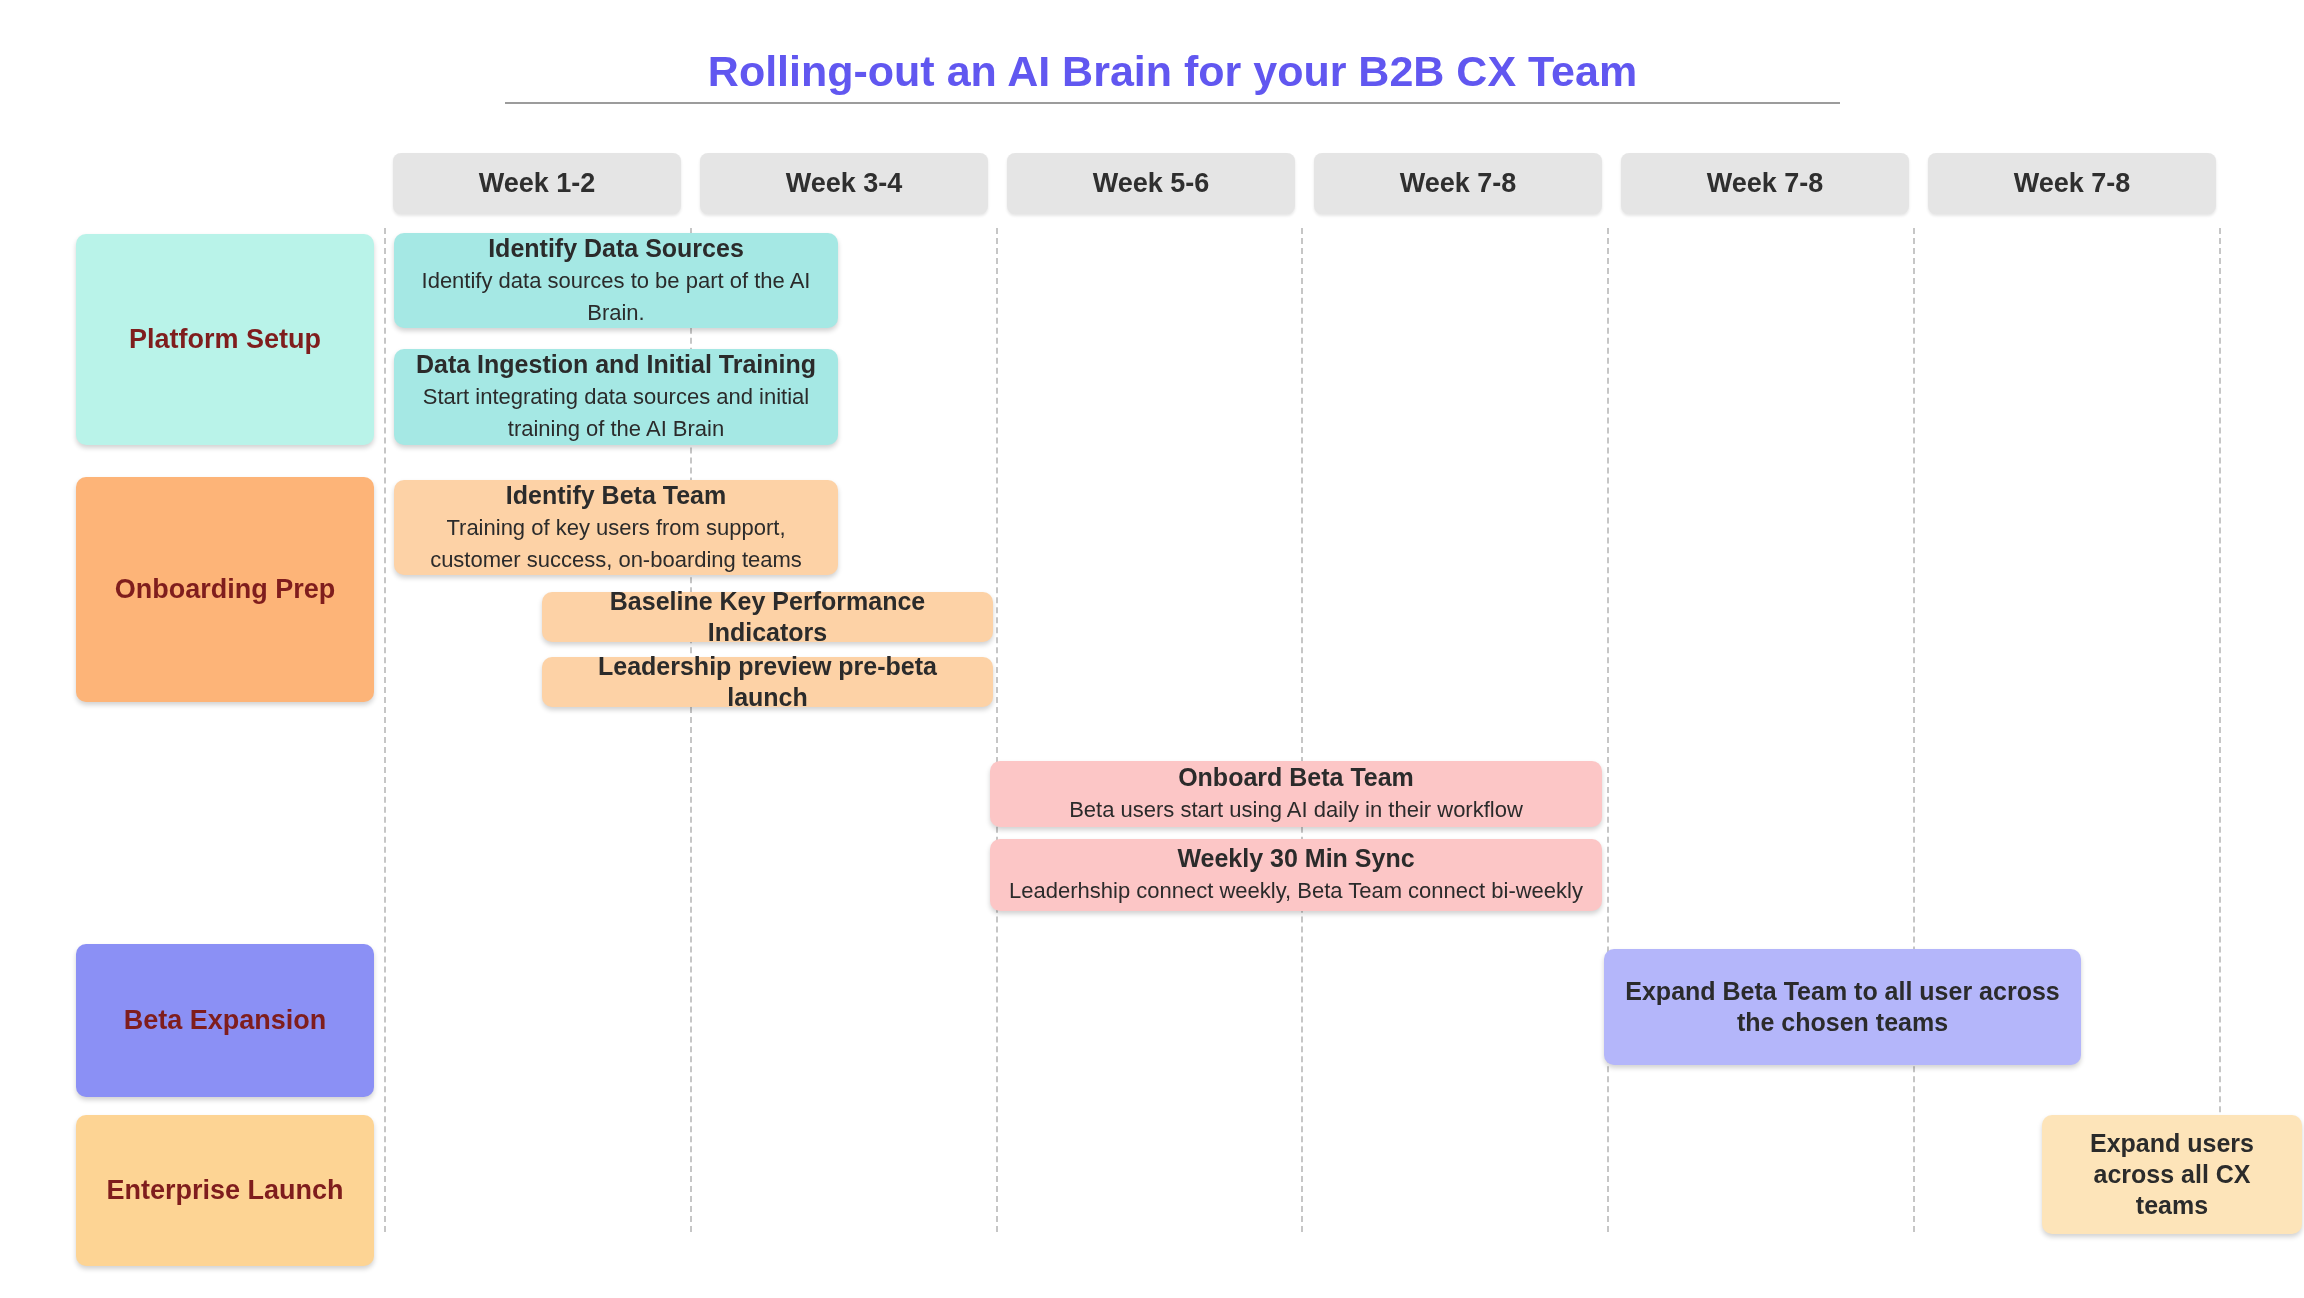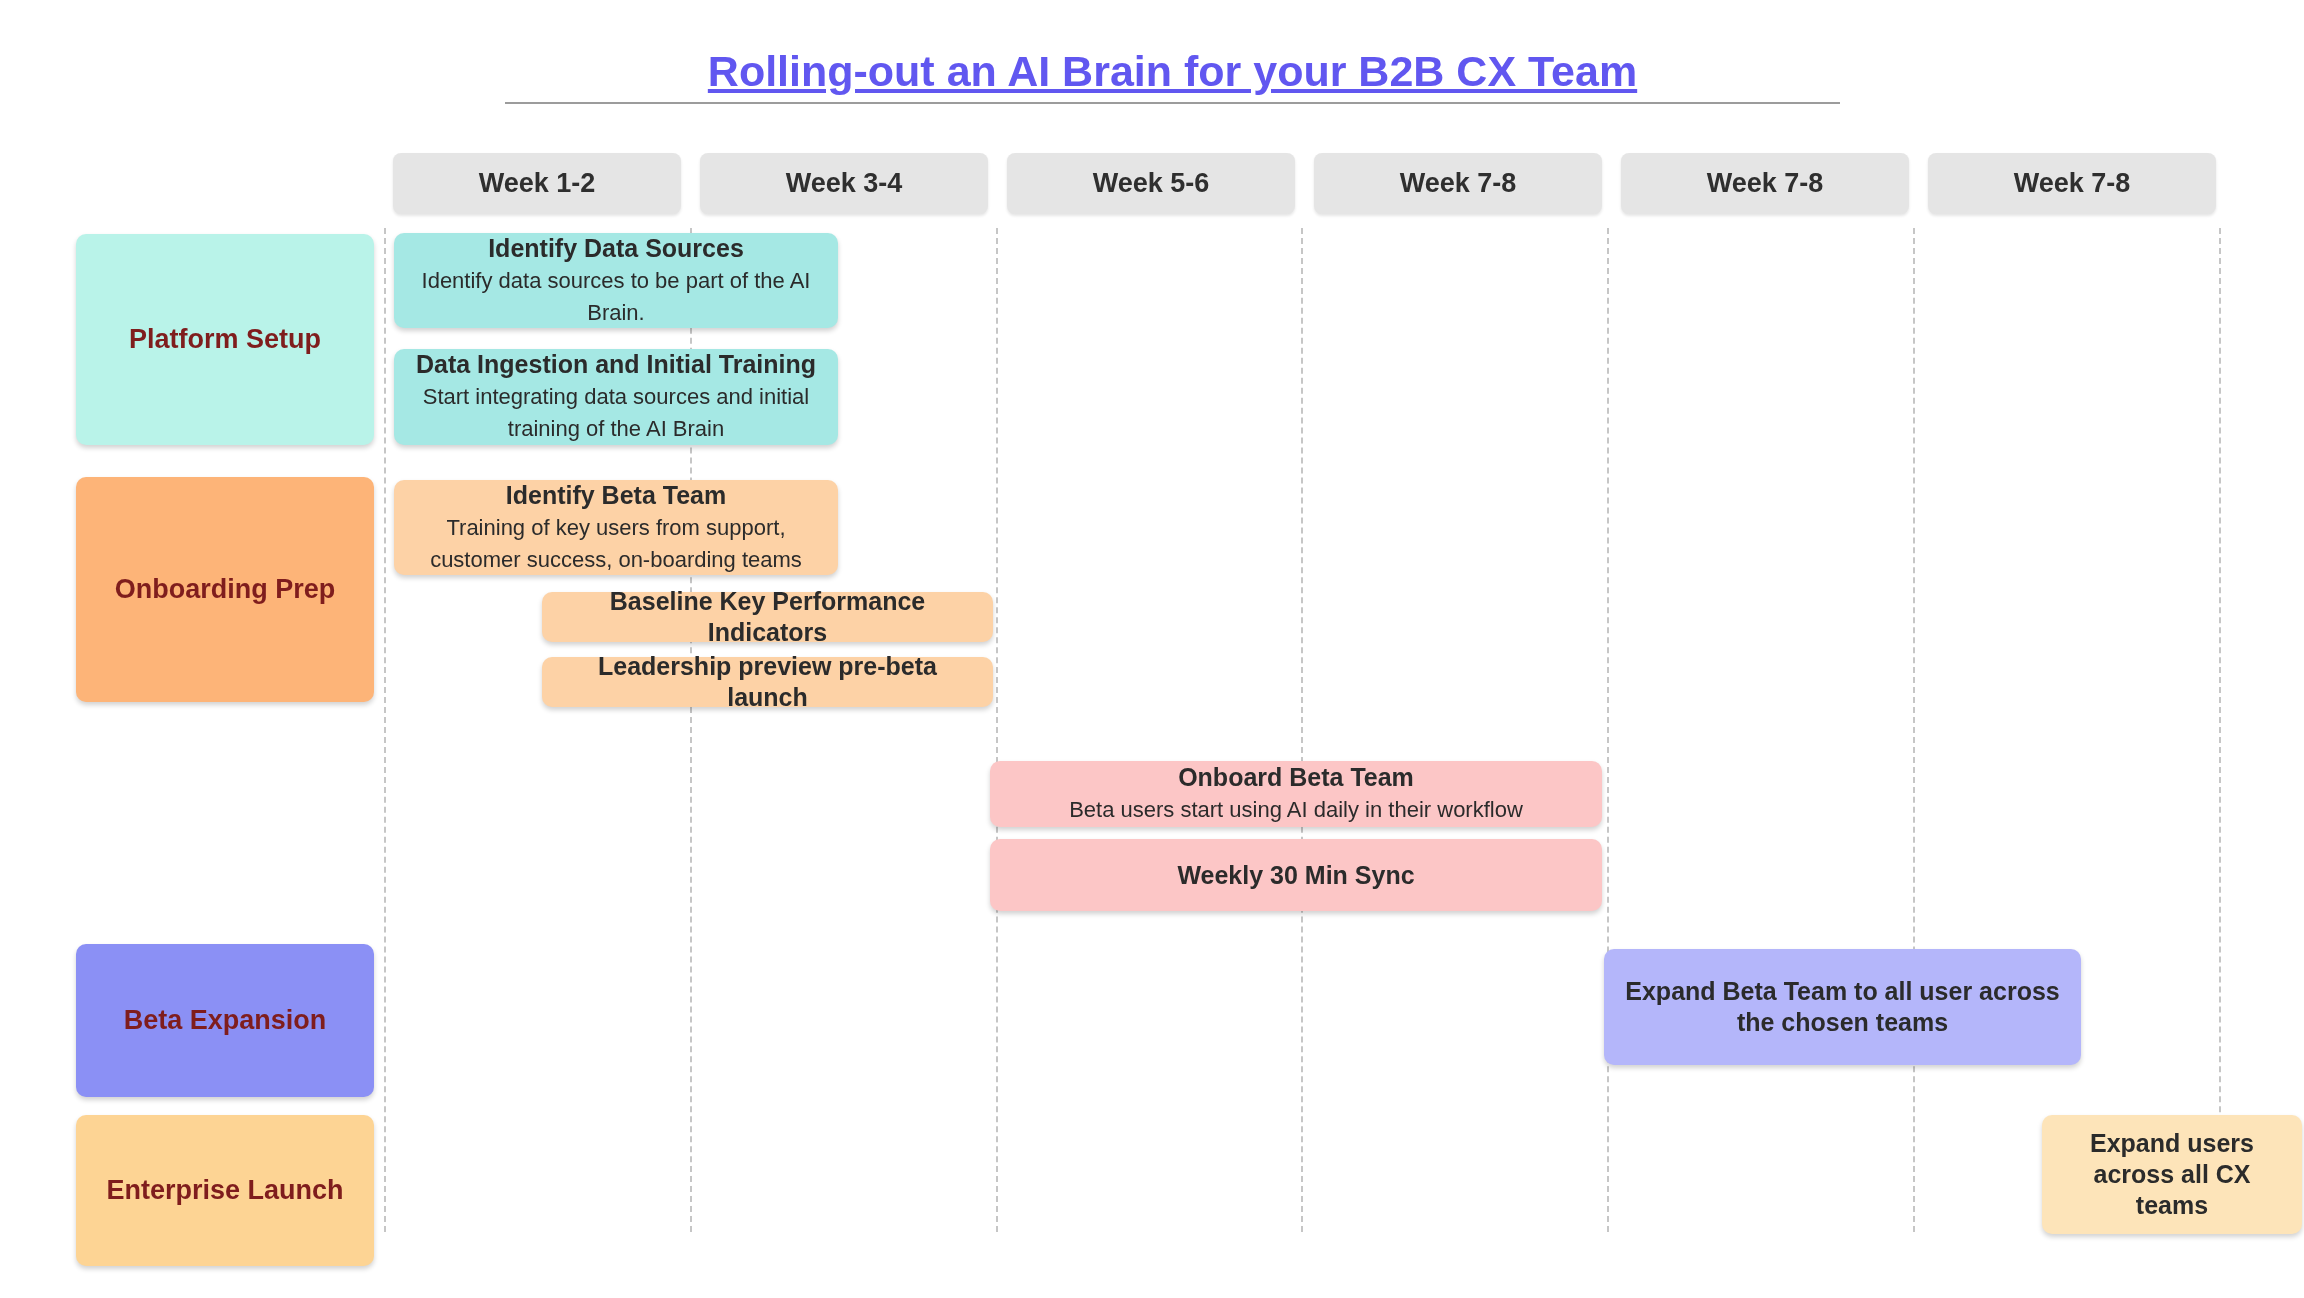--- a/index.html
+++ b/index.html
@@ -51,21 +51,21 @@
   }
   .task .t{font-size:25px;font-weight:bold;line-height:31px;}
   .task .sub{font-size:22px;line-height:32px;margin-top:1px;}
   .task .sub:empty{display:none;}
 </style>
 </head>
 <body>
 
 <div class="canvas">
 
-  <div class="page-title" style="color: rgb(97, 87, 240); text-decoration: underline;">Rolling-out an AI Brain for your B2B CX Team</div>
+  <div class="page-title" style="color: rgb(97, 87, 240);">Rolling-out an AI Brain for your B2B CX Team</div>
 
   <div class="col-header" style="left: 393px; background: rgb(229, 229, 229);">Week 1-2</div>
   <div class="col-header" style="left: 700px; background: rgb(229, 229, 229);">Week 3-4</div>
   <div class="col-header" style="left: 1007px; background: rgb(229, 229, 229);">Week 5-6</div>
   <div class="col-header" style="left: 1314px; background: rgb(229, 229, 229);">Week 7-8</div>
   <div class="col-header" style="left: 1621px; background: rgb(229, 229, 229);">Week 7-8</div>
   <div class="col-header" style="left: 1928px; background: rgb(229, 229, 229);">Week 7-8</div>
 
   <div class="grid-line" style="left:384px"></div>
   <div class="grid-line" style="left:690px"></div>
@@ -101,20 +101,21 @@
     <div class="t">Leadership preview pre-beta launch</div>
 
   </div>
 
   <div class="task" style="left: 990px; top: 761px; width: 612px; height: 66px; background: rgb(252, 198, 198);">
     <div class="t">Onboard Beta Team</div>
     <div class="sub">Beta users start using AI daily in their workflow</div>
   </div>
   <div class="task" style="left: 990px; top: 839px; width: 612px; height: 72px; background: rgb(252, 198, 198);">
     <div class="t">Weekly 30 Min Sync</div>
+    <div class="sub">Leaderhship connect weekly, Beta Team connect bi-weekly</div>
   </div>
 
   <div class="task" style="left: 1604px; top: 949px; width: 477px; height: 116px; background: rgb(180, 182, 250);">
     <div class="t">Expand Beta Team to all user across the chosen teams</div>
 
   </div>
 
   <div class="task" style="left: 2042px; top: 1115px; width: 260px; height: 119px; background: rgb(253, 228, 185);">
     <div class="t">Expand users across all CX teams</div>
 

